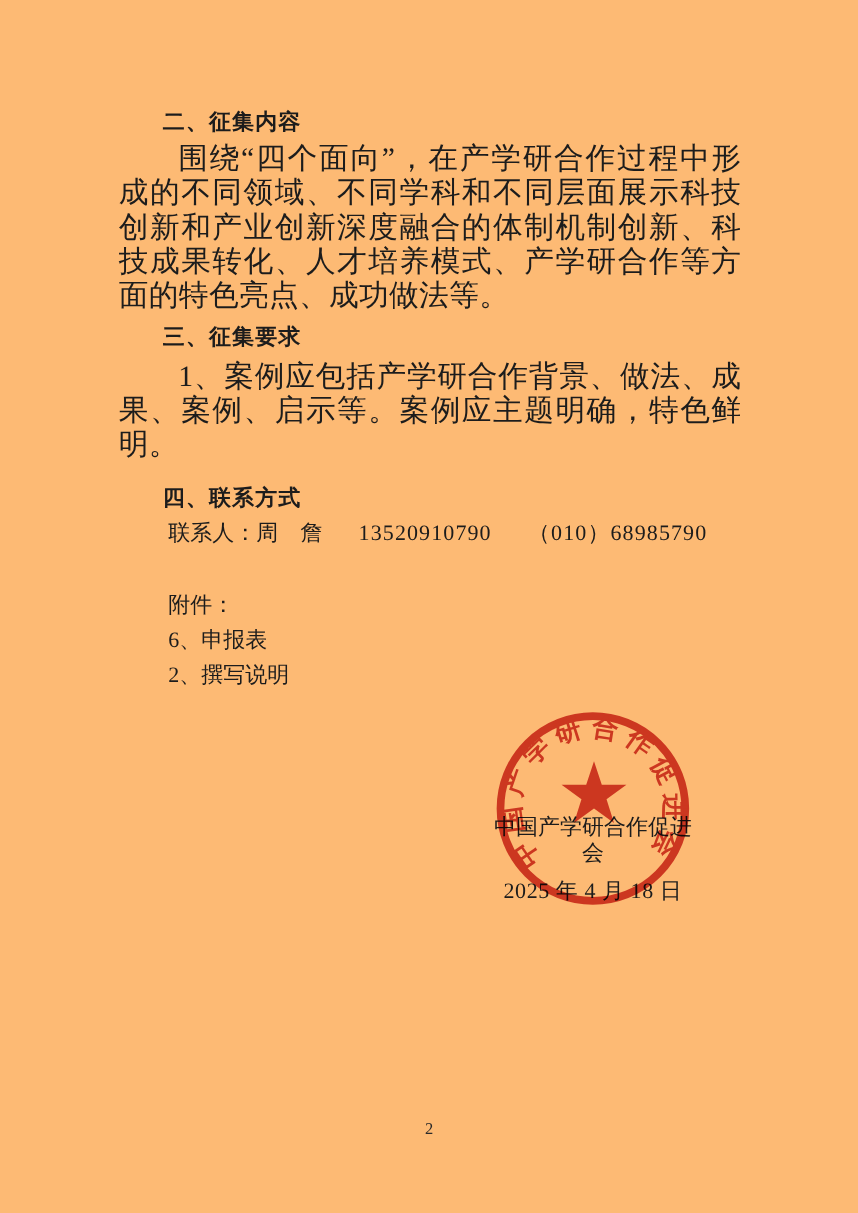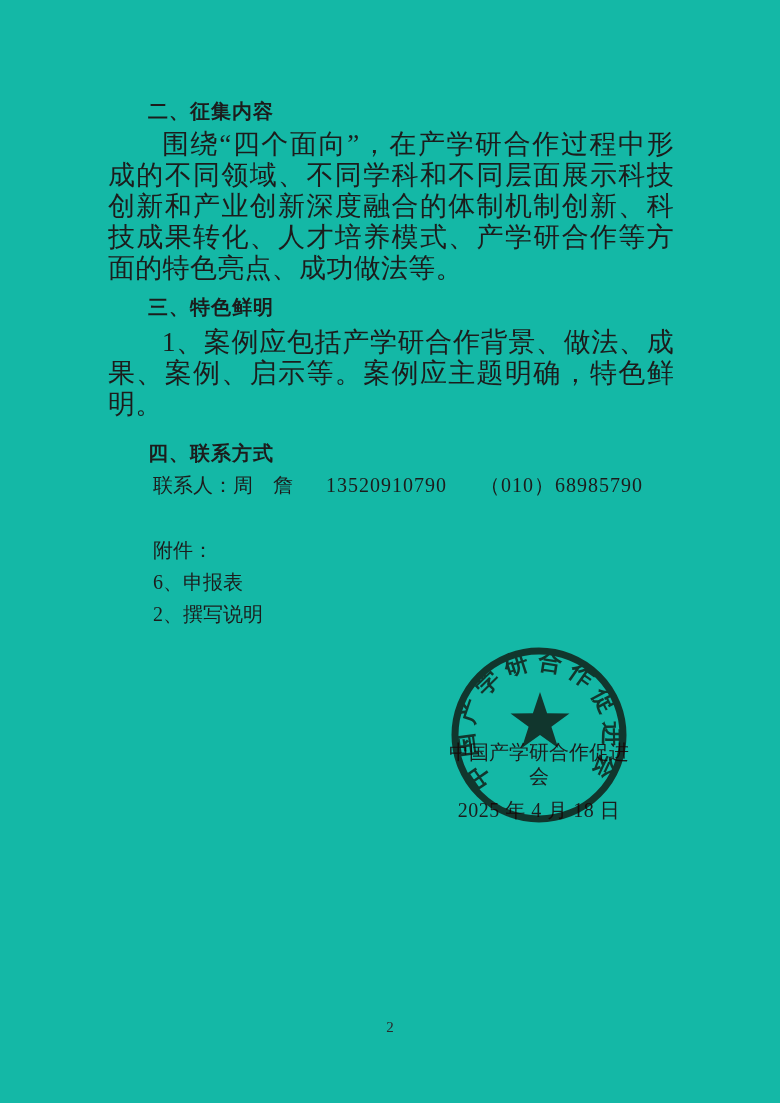--- a/index.html
+++ b/index.html
@@ -1,21 +1,21 @@
 <!DOCTYPE html>
 <html style="--seal-color: #c8322b;"><head>
 <meta charset="utf-8">
 <style>
   * { margin: 0; padding: 0; box-sizing: border-box; }
   html, body { background: #ffffff; }
   .page {
     position: relative;
     width: 780px;
     height: 1103px;
-    background: #14b8a6;
+    background: #fdba74;
     overflow: hidden;
     font-family: "Liberation Serif", serif;
     color: #1c1c1c;
   }
   .content {
     position: absolute;
     left: 108px;
     right: 106px;
     top: 96px;
   }
@@ -96,21 +96,21 @@
 </style>
 </head>
 <body>
 
 <div class="page">
   <div class="content">
 
     <div class="sec-heading">二、征集内容</div>
     <p class="body-para mt2">围绕“四个面向”，在产学研合作过程中形成的不同领域、不同学科和不同层面展示科技创新和产业创新深度融合的体制机制创新、科技成果转化、人才培养模式、产学研合作等方面的特色亮点、成功做法等。</p>
 
-    <div class="sec-heading mt8">三、特色鲜明</div>
+    <div class="sec-heading mt8">三、征集要求</div>
     <p class="body-para mt4">1、案例应包括产学研合作背景、做法、成果、案例、启示等。案例应主题明确，特色鲜明。</p>
 
     <div class="sec-heading mt6">四、联系方式</div>
 
     <div class="contact-row contact-row-1">
       <span class="contact-label">联系人：</span><span class="contact-name">周　詹</span>
       <span class="contact-mobile">13520910790</span>
       <span class="contact-phone">（010）68985790</span>
     </div>
 

